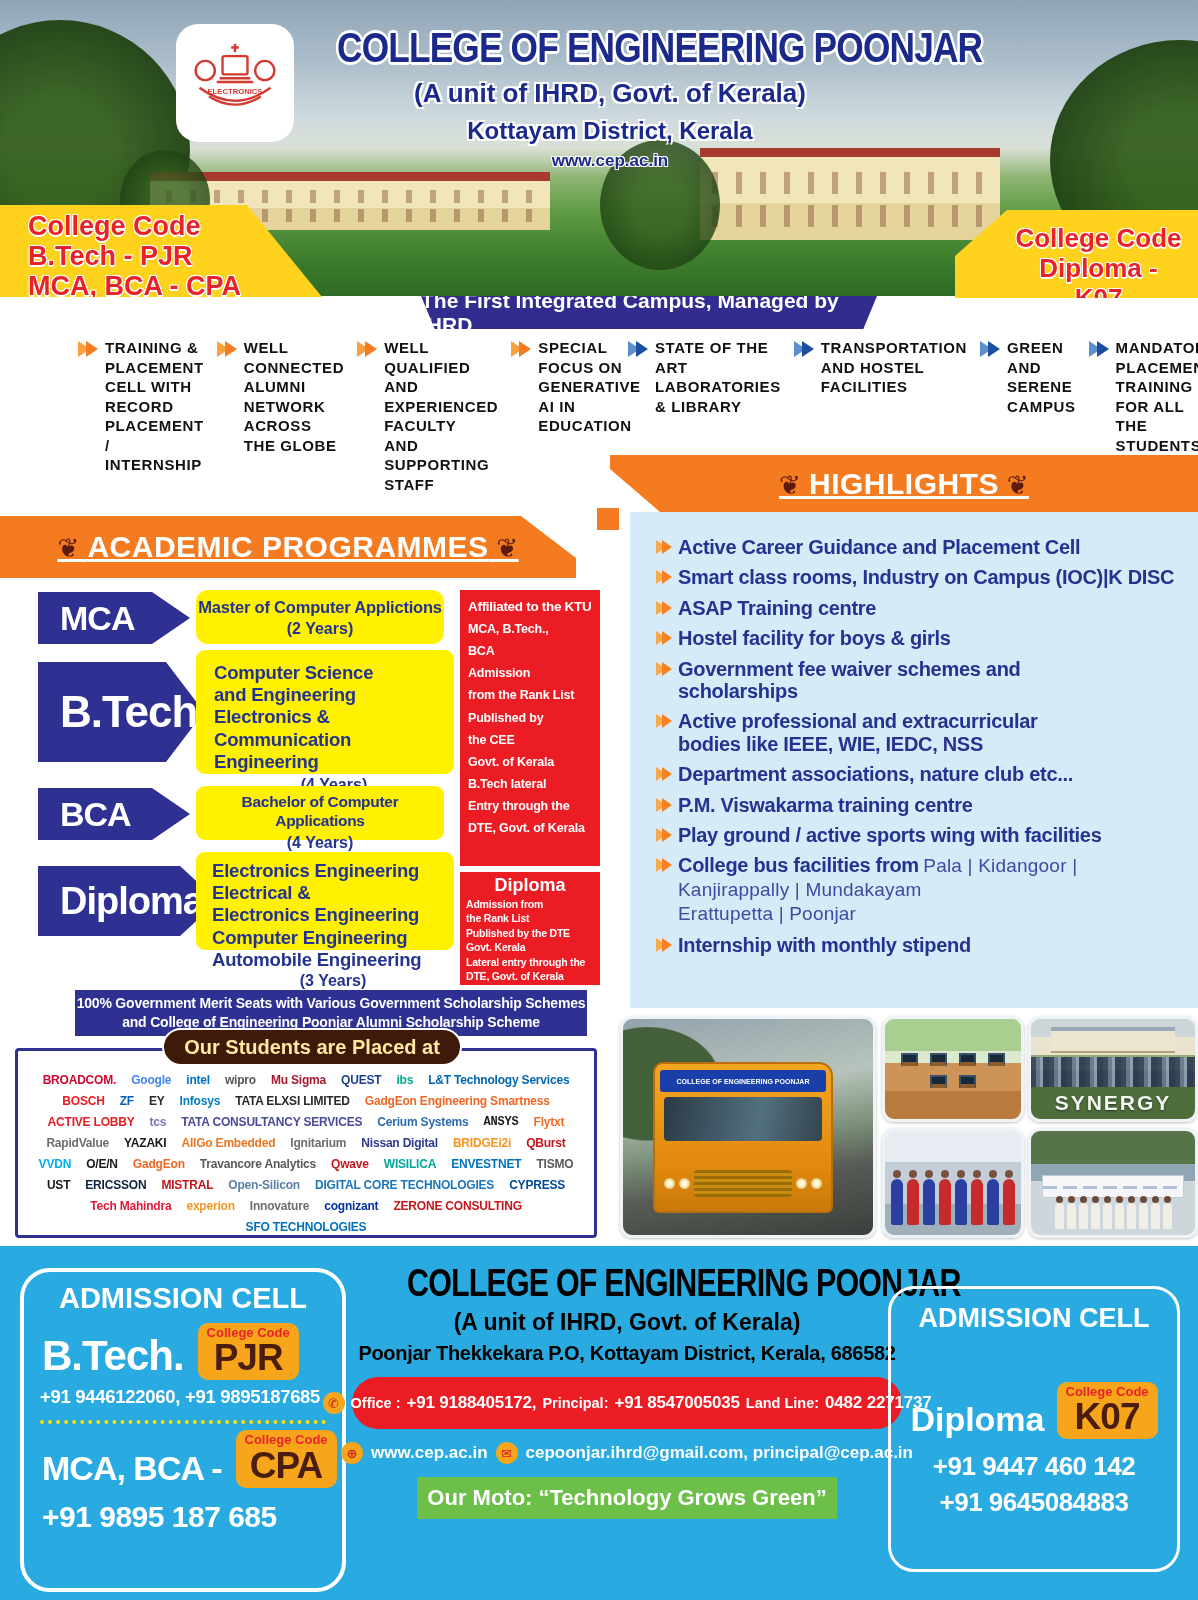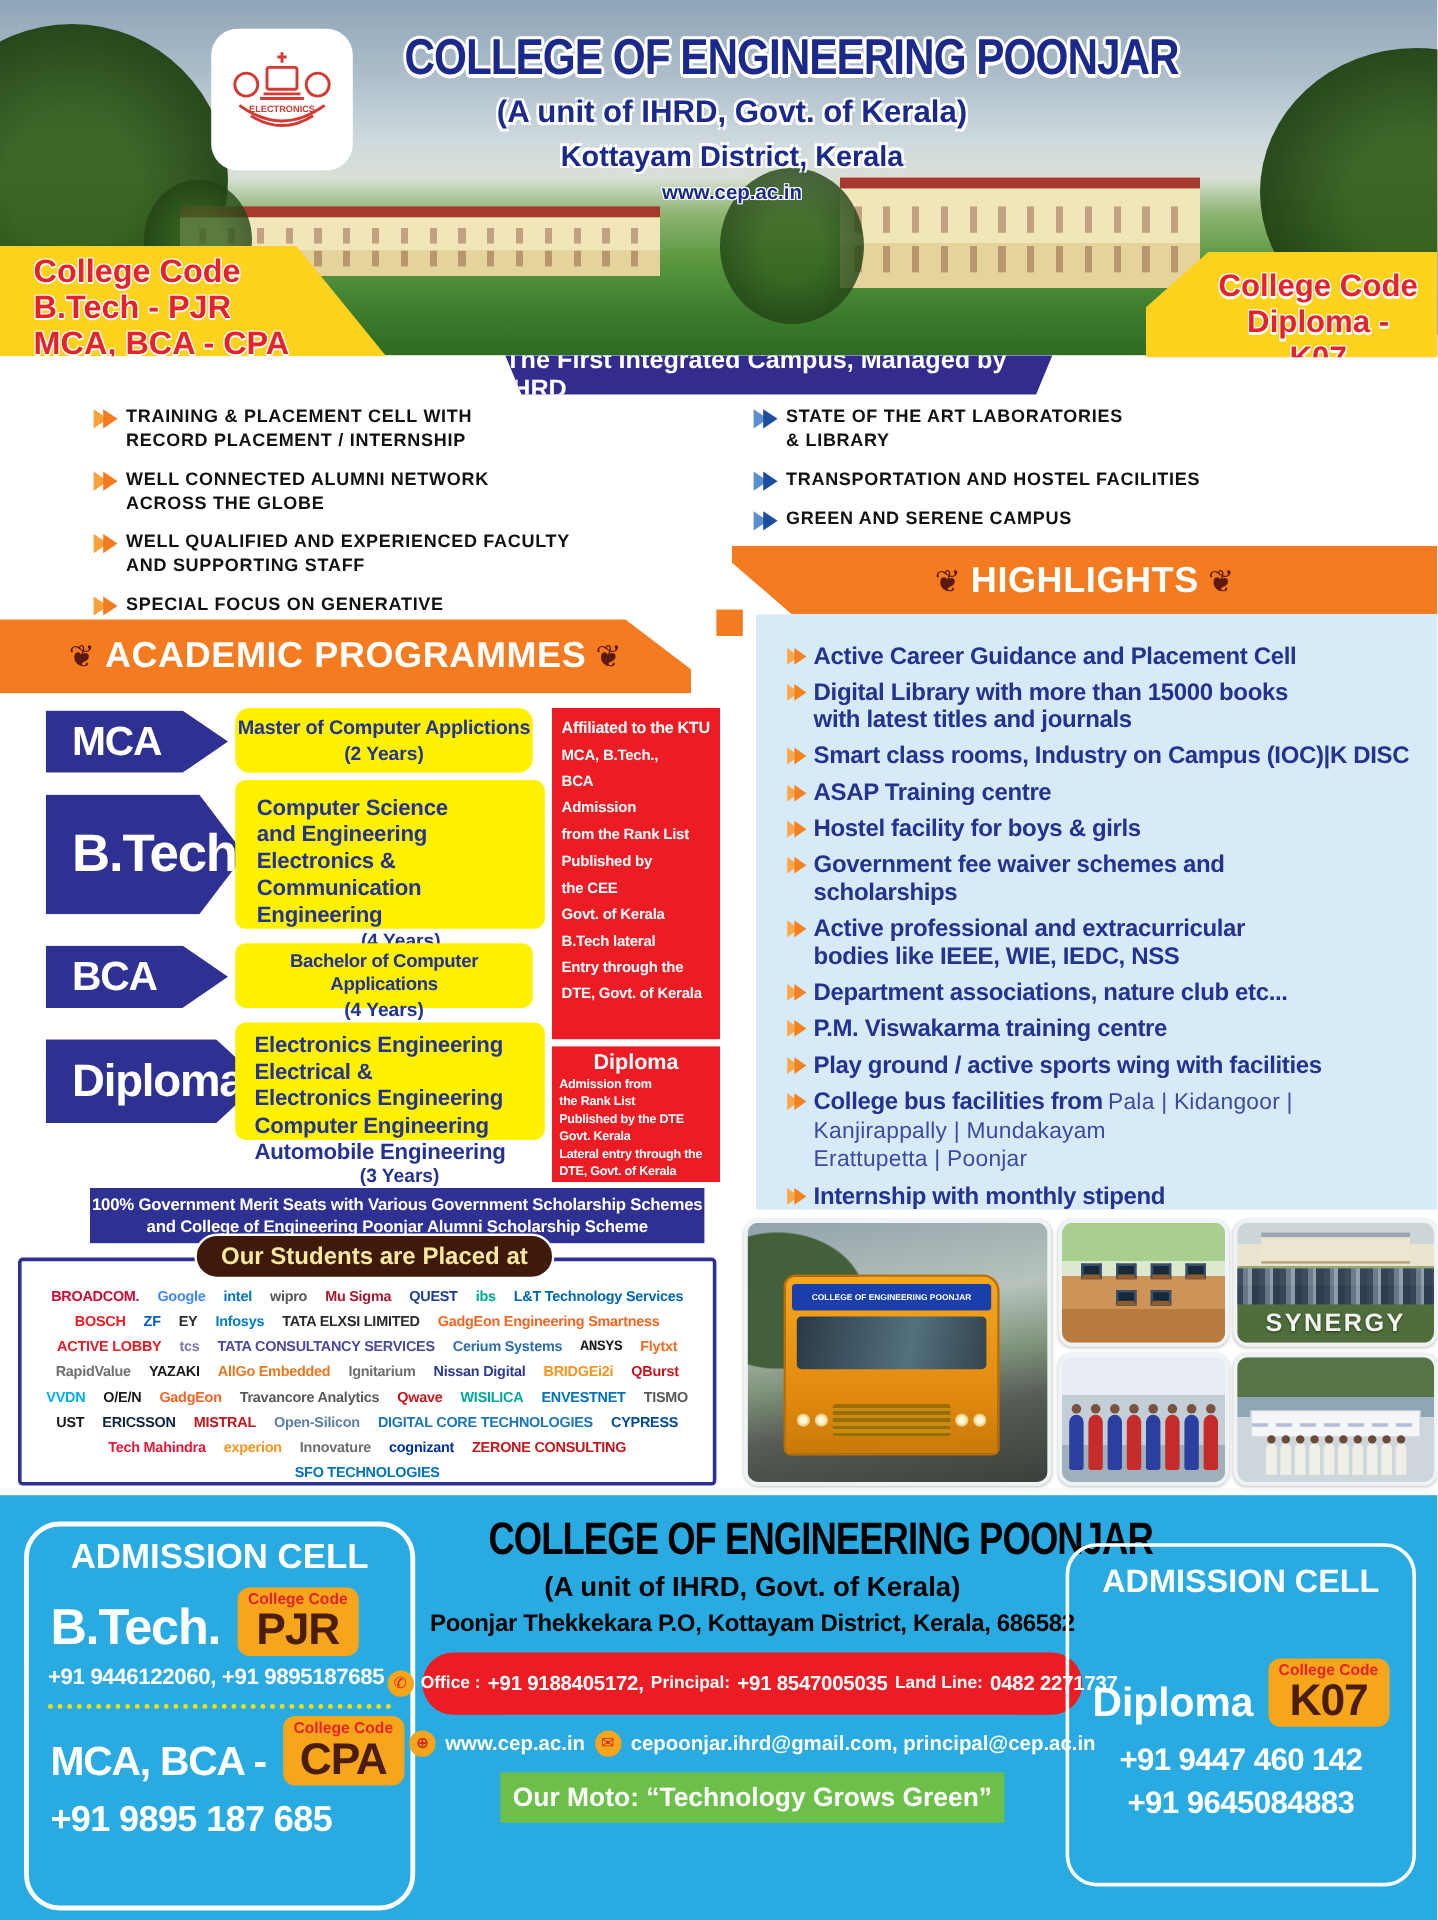--- a/index.html
+++ b/index.html
@@ -37,38 +37,38 @@
   .ribbon-left{left:0;top:205px;width:322px;height:92px;clip-path:polygon(0 0,247px 0,322px 92px,0 92px);
     padding:6px 0 0 28px;font-size:27px;line-height:1.12;}
   .ribbon-right{left:955px;top:210px;width:243px;height:88px;clip-path:polygon(52px 0,100% 0,100% 100%,0 100%,0 46px);
     padding:14px 14px 0 58px;font-size:26px;line-height:1.15;text-align:center;}
 
   .top-banner{position:absolute;left:421px;top:296px;width:456px;height:33px;background:#322c8e;
     clip-path:polygon(0 0,100% 0,97% 100%,3% 100%);display:flex;align-items:center;justify-content:center;
     color:#fff;font-weight:bold;font-size:21px;}
 
   
-  .feat-col{position:absolute;display:flex;flex-direction:column;gap:13px;}
+  .feat-col{position:absolute;display:flex;flex-direction:row;gap:13px;}
   .fc-left{left:78px;top:338px;width:545px;--c1:#f9a13b;--c2:#f47b20;}
   .fc-right{left:628px;top:338px;width:565px;--c1:#5b8fd0;--c2:#1b4f9e;}
   .feat{display:flex;gap:11px;align-items:flex-start;}
   .chevs{display:flex;margin-top:3px;flex:0 0 auto;}
   .chevs i{width:0;height:0;border-top:8px solid transparent;border-bottom:8px solid transparent;margin-right:-4px;display:block;}
   .chevs i:first-child{border-left:12px solid var(--c1);}
   .chevs i:last-child{border-left:12px solid var(--c2);}
   .ftxt{white-space:pre-line;font-size:15px;font-weight:bold;color:#111;letter-spacing:.6px;line-height:1.3;}
 
   
   .acad-head{position:absolute;left:0;top:516px;width:576px;height:62px;background:#f47b20;
     clip-path:polygon(0 0,calc(100% - 55px) 0,100% 42px,100% 100%,0 100%);
     display:flex;align-items:center;justify-content:center;}
   .hl-head{position:absolute;left:610px;top:455px;width:588px;height:57px;background:#f47b20;
     clip-path:polygon(0 0,100% 0,100% 100%,50px 100%,0 14px);
     display:flex;align-items:center;justify-content:center;}
-  .sec-title{color:#fff;font-weight:bold;font-size:30px;letter-spacing:.5px;white-space:nowrap;}
+  .sec-title{color:#fff;font-weight:bold;font-size:30px;letter-spacing:.5px;white-space:nowrap;text-decoration:underline;}
   .orn{color:#5c1a0e;font-size:26px;font-weight:normal;}
   .deco-square{position:absolute;left:597px;top:508px;width:22px;height:22px;background:#f47b20;}
 
   
   .hl-panel{position:absolute;left:630px;top:512px;width:568px;height:496px;background:#d6eaf8;
     padding:24px 8px 0 26px;}
   .hl-item{display:flex;gap:10px;align-items:flex-start;margin-bottom:8px;}
   .hl-chevs{display:flex;margin-top:4px;flex:0 0 auto;}
   .hl-chevs i{width:0;height:0;border-top:7px solid transparent;border-bottom:7px solid transparent;margin-right:-4px;display:block;}
   .hl-chevs i:first-child{border-left:10px solid #f9a84d;}
@@ -317,31 +317,20 @@
   </div>
 
   <div class="hl-panel">
       <div class="hl-item">
       <span class="hl-chevs">
           <i></i>
           <i></i>
         </span>
       <span>
         <span class="hl-text">Active Career Guidance and Placement Cell</span>
-        
-      </span>
-    </div>
-      <div class="hl-item">
-      <span class="hl-chevs">
-          <i></i>
-          <i></i>
-        </span>
-      <span>
-        <span class="hl-text">Digital Library with more than 15000 books
-with latest titles and journals</span>
         
       </span>
     </div>
       <div class="hl-item">
       <span class="hl-chevs">
           <i></i>
           <i></i>
         </span>
       <span>
         <span class="hl-text">Smart class rooms, Industry on Campus (IOC)|K DISC</span>

